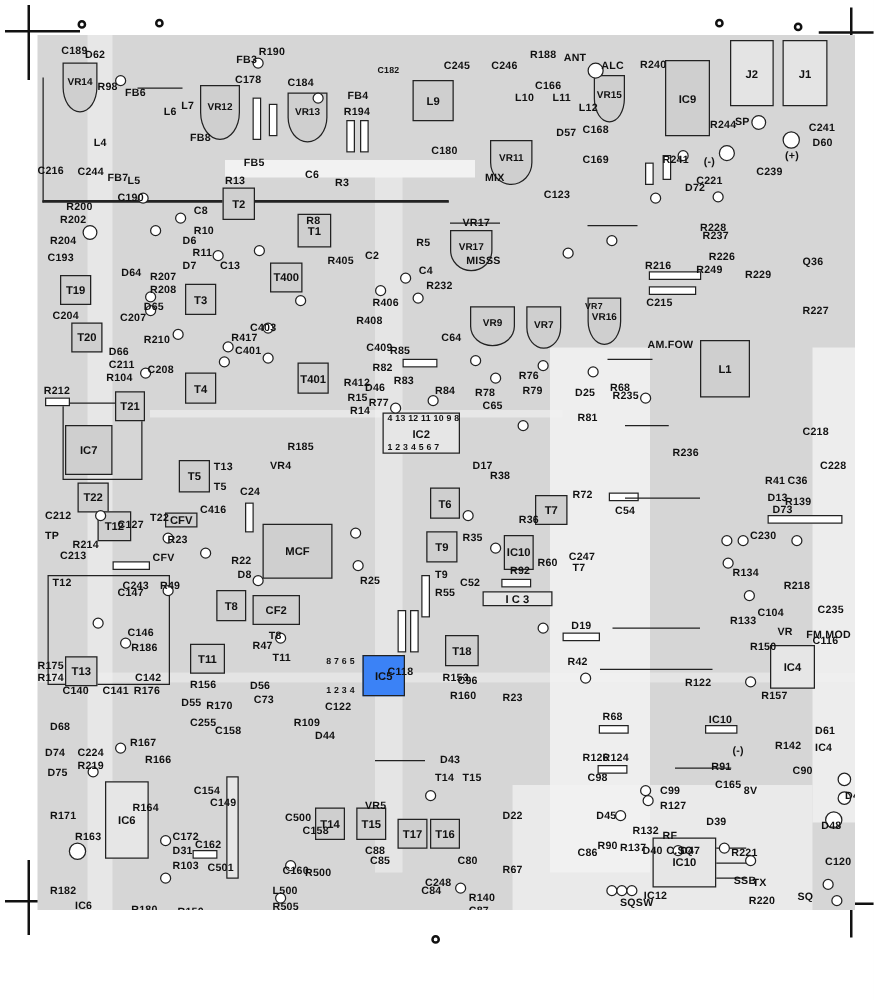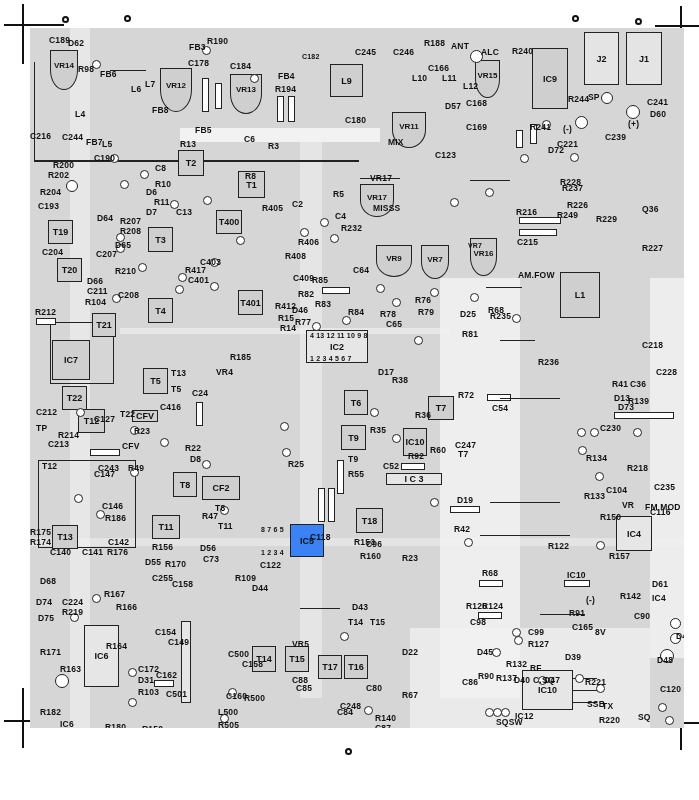--- a/index.html
+++ b/index.html
@@ -123,20 +123,23 @@
         <span class="t">IC7</span>
       </div>
     <div class="box" style="left:32px;top:358px;width:25px;height:24px;">
         <span class="t">T22</span>
       </div>
     <div class="box" style="left:113px;top:340px;width:25px;height:26px;">
         <span class="t">T5</span>
       </div>
     <div class="box" style="left:102px;top:382px;width:26px;height:12px;">
         <span class="t">CFV</span>
+      </div>
+    <div class="box" style="left:180px;top:391px;width:56px;height:44px;">
+        <span class="t">MCF</span>
       </div>
     <div class="box" style="left:172px;top:448px;width:38px;height:24px;">
         <span class="t">CF2</span>
       </div>
     <div class="box" style="left:143px;top:444px;width:24px;height:25px;">
         <span class="t">T8</span>
       </div>
     <div class="box" style="left:48px;top:381px;width:27px;height:24px;">
         <span class="t">T12</span>
       </div>
@@ -482,21 +485,21 @@
     <span class="lbl" style="left:173px;top:527px;">C73</span>
     <span class="lbl" style="left:115px;top:530px;">D55</span>
     <span class="lbl" style="left:186px;top:340px;">VR4</span>
     <span class="lbl" style="left:200px;top:325px;">R185</span>
     <span class="lbl" style="left:258px;top:432px;">R25</span>
     <span class="lbl" style="left:316px;top:340px;padding-left:32px;">D17</span>
     <span class="lbl" style="left:340px;top:398px;">R35</span>
     <span class="lbl" style="left:385px;top:383px;">R36</span>
     <span class="lbl" style="left:318px;top:427px;">T9</span>
     <span class="lbl" style="left:318px;top:442px;">R55</span>
-    <span class="lbl" style="left:353px;top:434px;">C52</span>
+    <span class="lbl" style="left:338px;top:434px;">C52</span>
     <span class="lbl" style="left:378px;top:424px;">R92</span>
     <span class="lbl" style="left:400px;top:418px;">R60</span>
     <span class="lbl" style="left:362px;top:348px;">R38</span>
     <span class="lbl" style="left:428px;top:363px;">R72</span>
     <span class="lbl" style="left:462px;top:376px;">C54</span>
     <span class="lbl" style="left:425px;top:413px;">C247</span>
     <span class="lbl" style="left:428px;top:422px;">T7</span>
     <span class="lbl" style="left:427px;top:468px;">D19</span>
     <span class="lbl" style="left:424px;top:497px;">R42</span>
     <span class="lbl" style="left:518px;top:514px;">R122</span>

